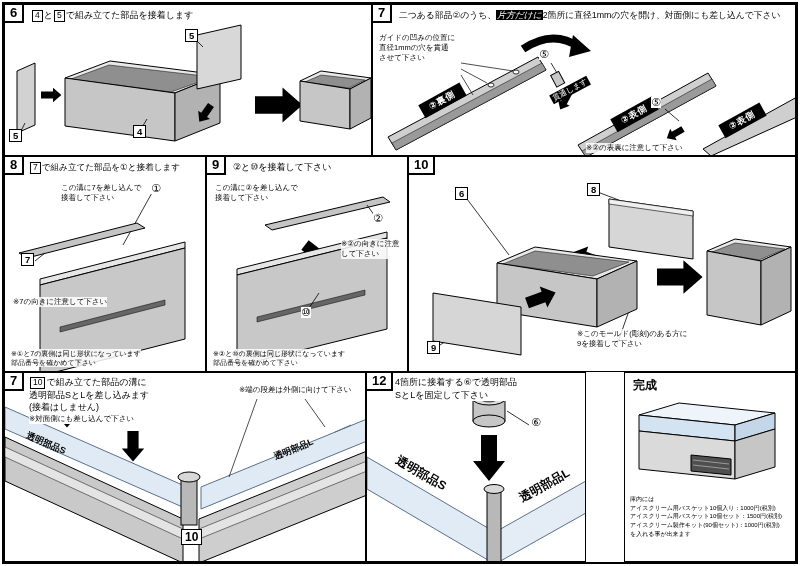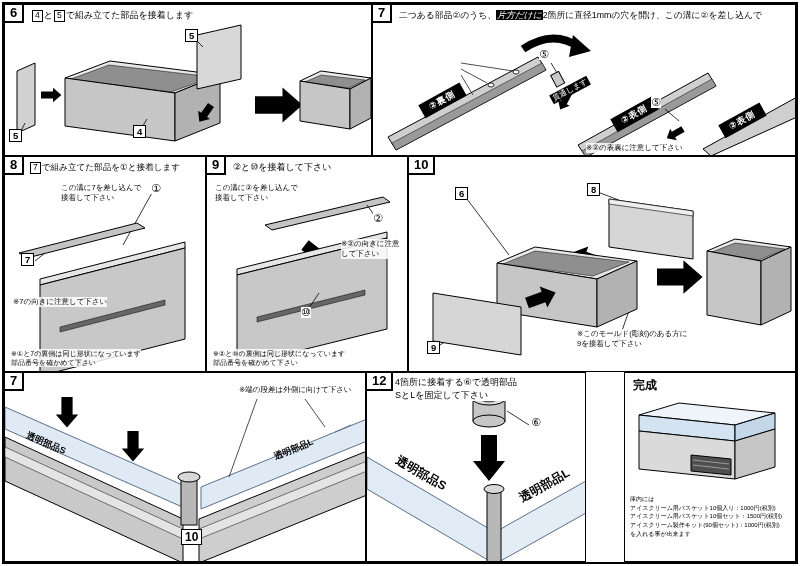--- a/index.html
+++ b/index.html
@@ -57,21 +57,21 @@
     <polygon points="345,66 366,55 366,95 345,106" fill="#b2b2b2" stroke="#000"></polygon>
   </svg>
   <div class="lbl-box" style="left:180px;top:24px">5</div>
   <div class="lbl-box" style="left:128px;top:120px">4</div>
   <div class="lbl-box" style="left:4px;top:124px">5</div>
 </div>
 
 <div class="panel" style="left:372px;top:4px;width:424px;height:152px">
   <div class="step-num">7</div>
   <div class="title" style="left:26px;top:4px;font-size:8.8px">
-    <span>二つある部品②のうち、</span><span class="hl">片方だけに</span><span>2箇所に直径1mmの穴を開け、この溝に②を差し込んで</span>
+    <span>二つある部品②のうち、</span><span class="hl">片方だけに</span><span>2箇所に直径1mmの穴を開け、対面側にも差し込んで下さい</span>
   </div>
   <svg class="illus" style="top:20px" width="424" height="132">
     <polygon points="15,112 165,32 173,45 23,125" fill="#cfcfcf" stroke="#000"></polygon>
     <polygon points="19,118 169,38 173,45 23,125" fill="#9a9a9a" stroke="#000" stroke-width="0.5"></polygon>
     <ellipse cx="118" cy="60" rx="3" ry="2" fill="#fff" stroke="#000" stroke-width="0.8"></ellipse>
     <ellipse cx="143" cy="47" rx="3" ry="2" fill="#fff" stroke="#000" stroke-width="0.8"></ellipse>
     <line x1="88" y1="38" x2="140" y2="46" stroke="#000" stroke-width="0.7"></line>
     <line x1="88" y1="44" x2="114" y2="58" stroke="#000" stroke-width="0.7"></line>
     <line x1="88" y1="50" x2="100" y2="70" stroke="#000" stroke-width="0.7"></line>
     <g>
@@ -85,20 +85,23 @@
         </g>
     <polygon points="205,120 335,48 343,61 213,132" fill="#cfcfcf" stroke="#000"></polygon>
     <polygon points="209,126 339,54 343,61 213,132" fill="#9a9a9a" stroke="#000" stroke-width="0.5"></polygon>
     <polygon points="330,124 424,72 424,92 338,131" fill="#cfcfcf" stroke="#000"></polygon>
     <ellipse cx="372" cy="97" rx="3" ry="2" fill="#fff" stroke="#000" stroke-width="0.8"></ellipse>
     <line x1="292" y1="84" x2="306" y2="96" stroke="#000" stroke-width="0.8"></line>
     <g transform="translate(310,104) rotate(150) scale(0.55)">
           <polygon points="0,-6 20,-6 20,-12 34,0 20,12 20,6 0,6" fill="#000"></polygon>
         </g>
   </svg>
+  <div class="note" style="left:6px;top:28px;width:86px">ガイドの凹みの位置に
+直径1mmの穴を貫通
+させて下さい</div>
   <div class="band" style="left:46px;top:88px;transform:rotate(-29deg)">②裏側</div>
   <div class="band" style="left:238px;top:102px;transform:rotate(-29deg)">②表側</div>
   <div class="band" style="left:346px;top:108px;transform:rotate(-29deg)">②表側</div>
   <div class="lbl-circ" style="left:166px;top:44px">⑤</div>
   <div class="lbl-circ" style="left:278px;top:92px">⑤</div>
   <div class="note" style="left:176px;top:80px;background:#000;color:#fff;transform:rotate(-28deg);padding:0 2px">貫通します</div>
   <div class="note" style="left:213px;top:138px">※②の表裏に注意して下さい</div>
 </div>
 
 <div class="panel" style="left:4px;top:156px;width:202px;height:216px">
@@ -201,20 +204,26 @@
     <ellipse cx="184" cy="104" rx="11" ry="5" fill="#d8d8d8" stroke="#000"></ellipse>
     <g transform="translate(62,24) rotate(90) scale(0.8)">
           <polygon points="0,-7 22,-7 22,-14 38,0 22,14 22,7 0,7" fill="#000"></polygon>
         </g>
     <g transform="translate(128,58) rotate(90) scale(0.8)">
           <polygon points="0,-7 22,-7 22,-14 38,0 22,14 22,7 0,7" fill="#000"></polygon>
         </g>
     <line x1="252" y1="26" x2="224" y2="104" stroke="#000" stroke-width="0.7"></line>
     <line x1="300" y1="26" x2="320" y2="54" stroke="#000" stroke-width="0.7"></line>
   </svg>
+  <div class="title" style="left:24px;top:3px">
+    <div><span class="boxed">10</span><span>で組み立てた部品の溝に</span></div>
+    <div>透明部品SとLを差し込みます</div>
+    <div>(接着はしません)</div>
+    <div style="font-size:7.5px">※対面側にも差し込んで下さい</div>
+  </div>
   <div class="note" style="left:234px;top:12px">※端の段差は外側に向けて下さい</div>
   <div class="trans-label" style="left:20px;top:64px;transform:rotate(23deg)">透明部品S</div>
   <div class="trans-label" style="left:268px;top:70px;transform:rotate(-22deg)">透明部品L</div>
   <div class="lbl-box" style="left:176px;top:156px;font-size:12px">10</div>
 </div>
 
 <div class="panel" style="left:366px;top:372px;width:220px;height:190px">
   <div class="step-num">12</div>
   <svg class="illus" style="top:0" width="258" height="190">
     <rect x="106" y="26" width="32" height="22" fill="#c6c6c6" stroke="#000"></rect>

